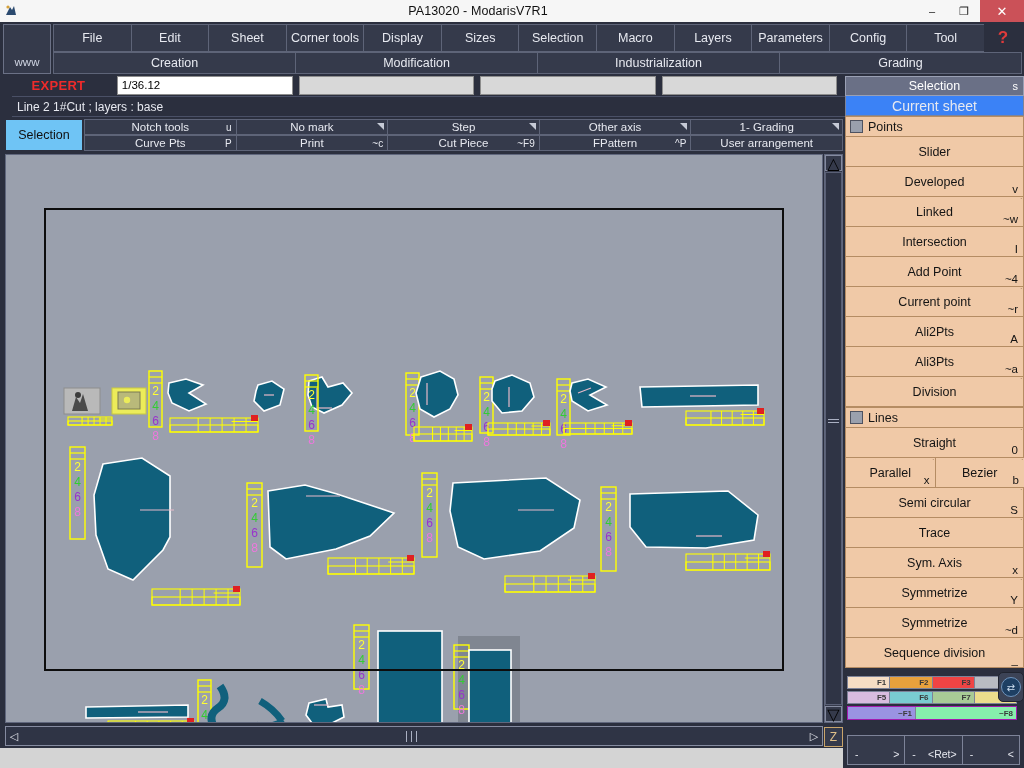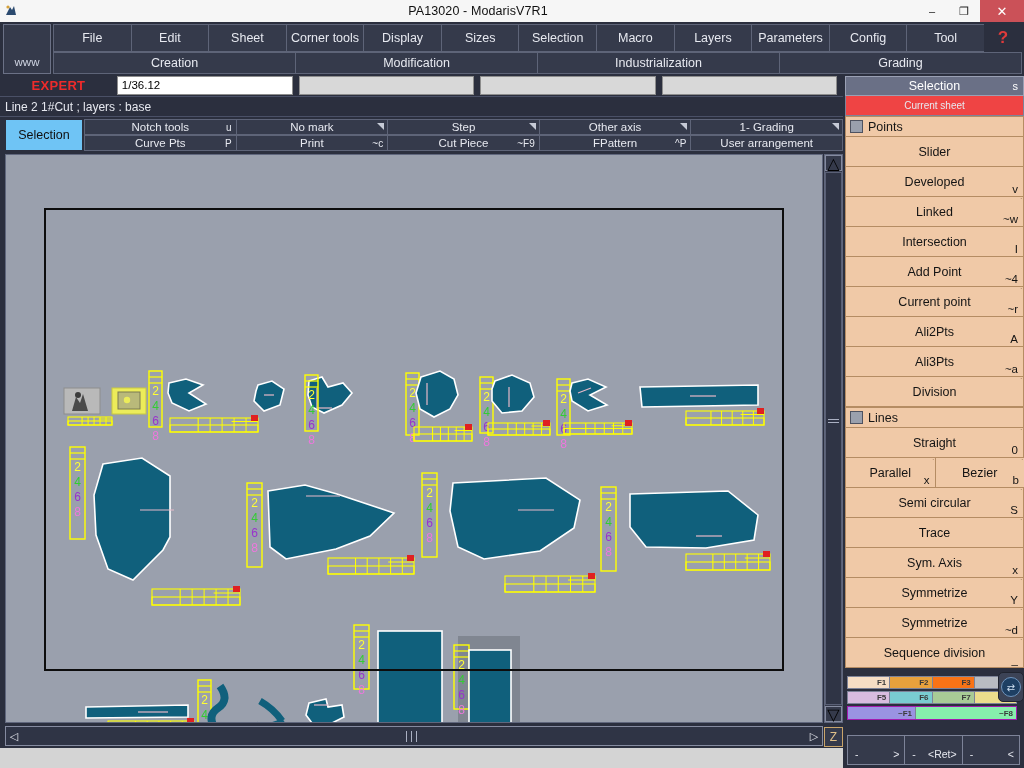--- a/index.html
+++ b/index.html
@@ -71,21 +71,21 @@
     height:19px; background:#d8d8d8; border:1px solid #8d8d8d;
     font-size:11.5px; color:#000; display:flex; align-items:center;
     padding-left:4px; margin-right:6px;
   }
   .field.f1 { width:178px; background:#fff; }
   .field.f2 { width:177px; }
   .field.f3 { width:177px; }
   .field.f4 { width:177px; }
 
   .layer-row {
-    position:absolute; left:0; top:96px; width:843px; height:21px;
+    position:absolute; left:12px; top:96px; width:843px; height:21px;
     background:#2b2f3e; display:flex; align-items:center;
     font-size:12px; color:#e7e9f0; padding-left:5px; gap:6px;
     border-top:1px solid #4a5066; border-bottom:1px solid #4a5066;
   }
 
   
   .sel-btn {
     position:absolute; left:5px; top:119px; width:78px; height:32px;
     background:#6fc4f5; border:1px solid #2b2f3e;
     display:flex; align-items:center; justify-content:center;
@@ -157,23 +157,23 @@
 
   
   .rpanel { position:absolute; left:845px; top:76px; width:179px; height:692px; }
   .r-head {
     position:relative; height:20px; background:#6a7086; border:1px solid #9aa0b4;
     display:flex; align-items:center; justify-content:center;
     font-size:12.5px; color:#fff;
   }
   .r-head .sc { position:absolute; right:5px; font-size:11px; color:#fff; }
   .r-sheet {
-    height:20px; background:#ef4444; border:1px solid #7d8398; border-top:none;
-    display:flex; align-items:center; justify-content:center;
-    font-size:10px; color:#e7e9f0;
+    height:20px; background:#3b82f6; border:1px solid #7d8398; border-top:none;
+    display:flex; align-items:center; justify-content:center;
+    font-size:14px; color:#e7e9f0;
   }
   .r-group {
     position:relative; height:21px; background:#f0c9a7; border:1px solid #b58c63;
     display:flex; align-items:center; padding-left:22px;
     font-size:12.5px; color:#161616;
   }
   .r-group .chk {
     position:absolute; left:4px; top:3px; width:13px; height:13px;
     background:#9aa0ad; border:1px solid #4e5260;
   }
@@ -747,21 +747,21 @@
           <span class="sc">_</span>
           <span class="corner"></span>
         </div>
       </div>
   </div>
 
   <div class="fkeys">
     <div class="fk-row" id="fk-row-1">
         <div class="fk" style="background: rgb(245, 221, 196);">F1</div>
         <div class="fk" style="background: rgb(232, 161, 60);">F2</div>
-        <div class="fk" style="background: #f97316;">F3</div>
+        <div class="fk" style="background: #ef4444;">F3</div>
         <div class="fk" style="background: rgb(185, 188, 194);">F4</div>
       </div>
     <div class="fk-row" id="fk-row-2">
         <div class="fk" style="background: rgb(216, 188, 223);">F5</div>
         <div class="fk" style="background: rgb(121, 204, 209);">F6</div>
         <div class="fk" style="background: rgb(168, 203, 150);">F7</div>
         <div class="fk" style="background: rgb(235, 221, 140);">F8</div>
       </div>
     <div class="fk-wide" id="fk-row-3">
         <div class="fk" style="background: rgb(154, 147, 226);">~F1</div>

